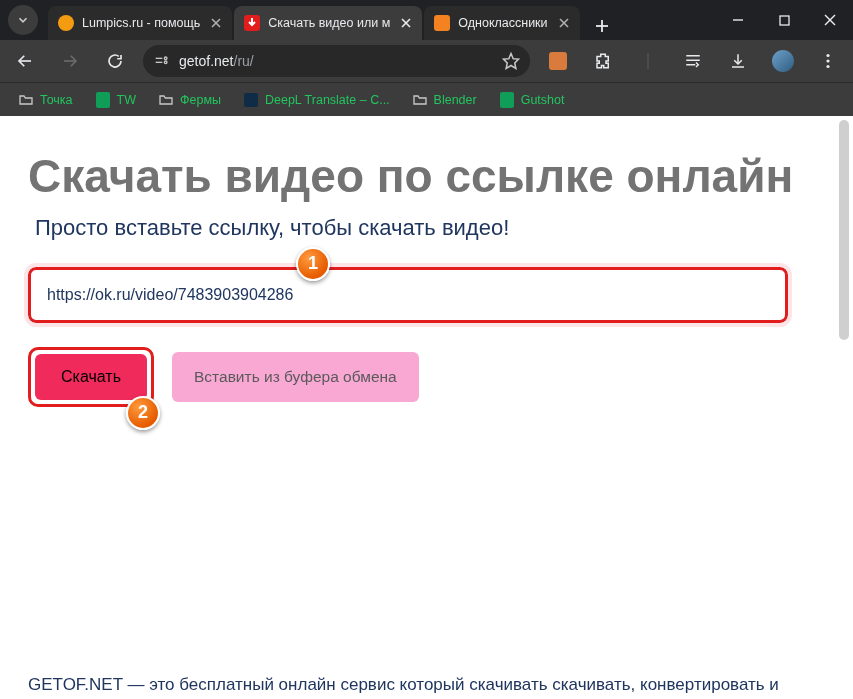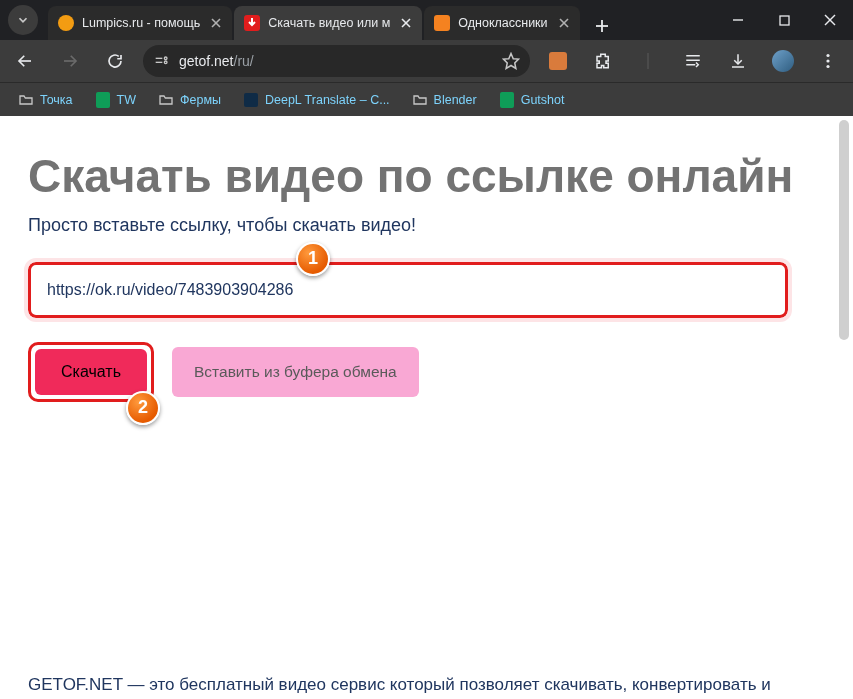--- a/index.html
+++ b/index.html
@@ -23,31 +23,31 @@
   .toolbar { display:flex; align-items:center; height: 42px; background:#3c3c3c; padding: 0 8px; gap: 11px; }
   .tool-btn { width: 34px; height: 34px; display:flex; align-items:center; justify-content:center; color:#c7c7c7; border-radius: 17px; }
   .tool-btn.disabled { color:#6b6b6b; }
   .omnibox { flex:1; height: 32px; background:#282828; border-radius: 16px; display:flex; align-items:center; padding: 0 10px; gap: 10px; color:#e8eaed; }
   .omnibox .site-info { display:flex; align-items:center; gap:6px; color:#c7c7c7; }
   .omnibox .url { font-size: 14px; color:#e8eaed; }
   .omnibox .url .path { color:#9aa0a6; }
 
   
   .bookmarks { display:flex; align-items:center; height: 34px; background:#3c3c3c; padding: 0 10px; gap: 6px; border-top:1px solid #2a2a2a; }
-  .bk { display:flex; align-items:center; gap:6px; color:#7dd3fc; font-size:12.5px; padding: 4px 8px; border-radius: 6px; }
+  .bk { display:flex; align-items:center; gap:6px; color:#22c55e; font-size:12.5px; padding: 4px 8px; border-radius: 6px; }
   .bk .bk-icon { width:16px; height:16px; flex:none; display:flex; align-items:center; justify-content:center; }
 
   
   .page-wrap { flex:1; background:#fff; position:relative; }
   .page { padding: 34px 28px 0 28px; height:100%; position:relative; }
   .scrollbar { position:absolute; right:2px; top:2px; width:14px; height:calc(100% - 4px); }
   .scrollbar-thumb { position:absolute; right:2px; top:2px; width:10px; height:220px; background:#cfcfcf; border-radius:5px; }
 
   h1 { color:#737373; font-size: 46px; font-weight: 700; line-height: 1.15; margin-bottom: 12px; }
-  .subtitle { color:#20365f; font-size: 18px; margin-bottom: 26px; }
+  .subtitle { color:#20365f; font-size: 22px; margin-bottom: 26px; margin-left: 7px; }
 
   .input-row { position:relative; }
   .url-input { width: 760px; height: 56px; border: 3px solid #e11d1d; border-radius: 8px; padding: 0 16px; font-size: 16px; color:#20365f; background:#fff; outline: 4px solid #fde4e6; }
   .btn-row { display:flex; gap:18px; margin-top: 24px; align-items:center; }
   .download-wrap { position:relative; border: 3px solid #e11d1d; border-radius: 10px; padding:4px; }
   .download-btn { background:#f02a5a; color:#000000; border:none; border-radius:6px; padding: 14px 26px; font-size:16px; cursor:pointer; }
   .paste-btn { background:#f9a8d4; color:#5a5a5a; border:none; border-radius:6px; padding: 16px 22px; font-size:15.5px; cursor:pointer; }
 
   .footer-text { position:absolute; bottom: 4px; left:28px; right:28px; color:#20365f; font-size: 17px; white-space:nowrap; overflow:hidden; }
 
@@ -266,17 +266,17 @@
       </div>
 
       <div class="btn-row">
         <div class="download-wrap" style="position:relative">
           <button class="download-btn">Скачать</button>
           <div class="badge" style="bottom:-26px; left:95px;">2</div>
         </div>
         <button class="paste-btn">Вставить из буфера обмена</button>
       </div>
 
-      <p class="footer-text">GETOF.NET — это бесплатный видео сервис который позволяет скачивать, конвертировать и</p>
+      <p class="footer-text">GETOF.NET — это бесплатный онлайн сервис который скачивать скачивать, конвертировать и</p>
     </div>
   </div>
 
 </div>
 
 </body></html>

